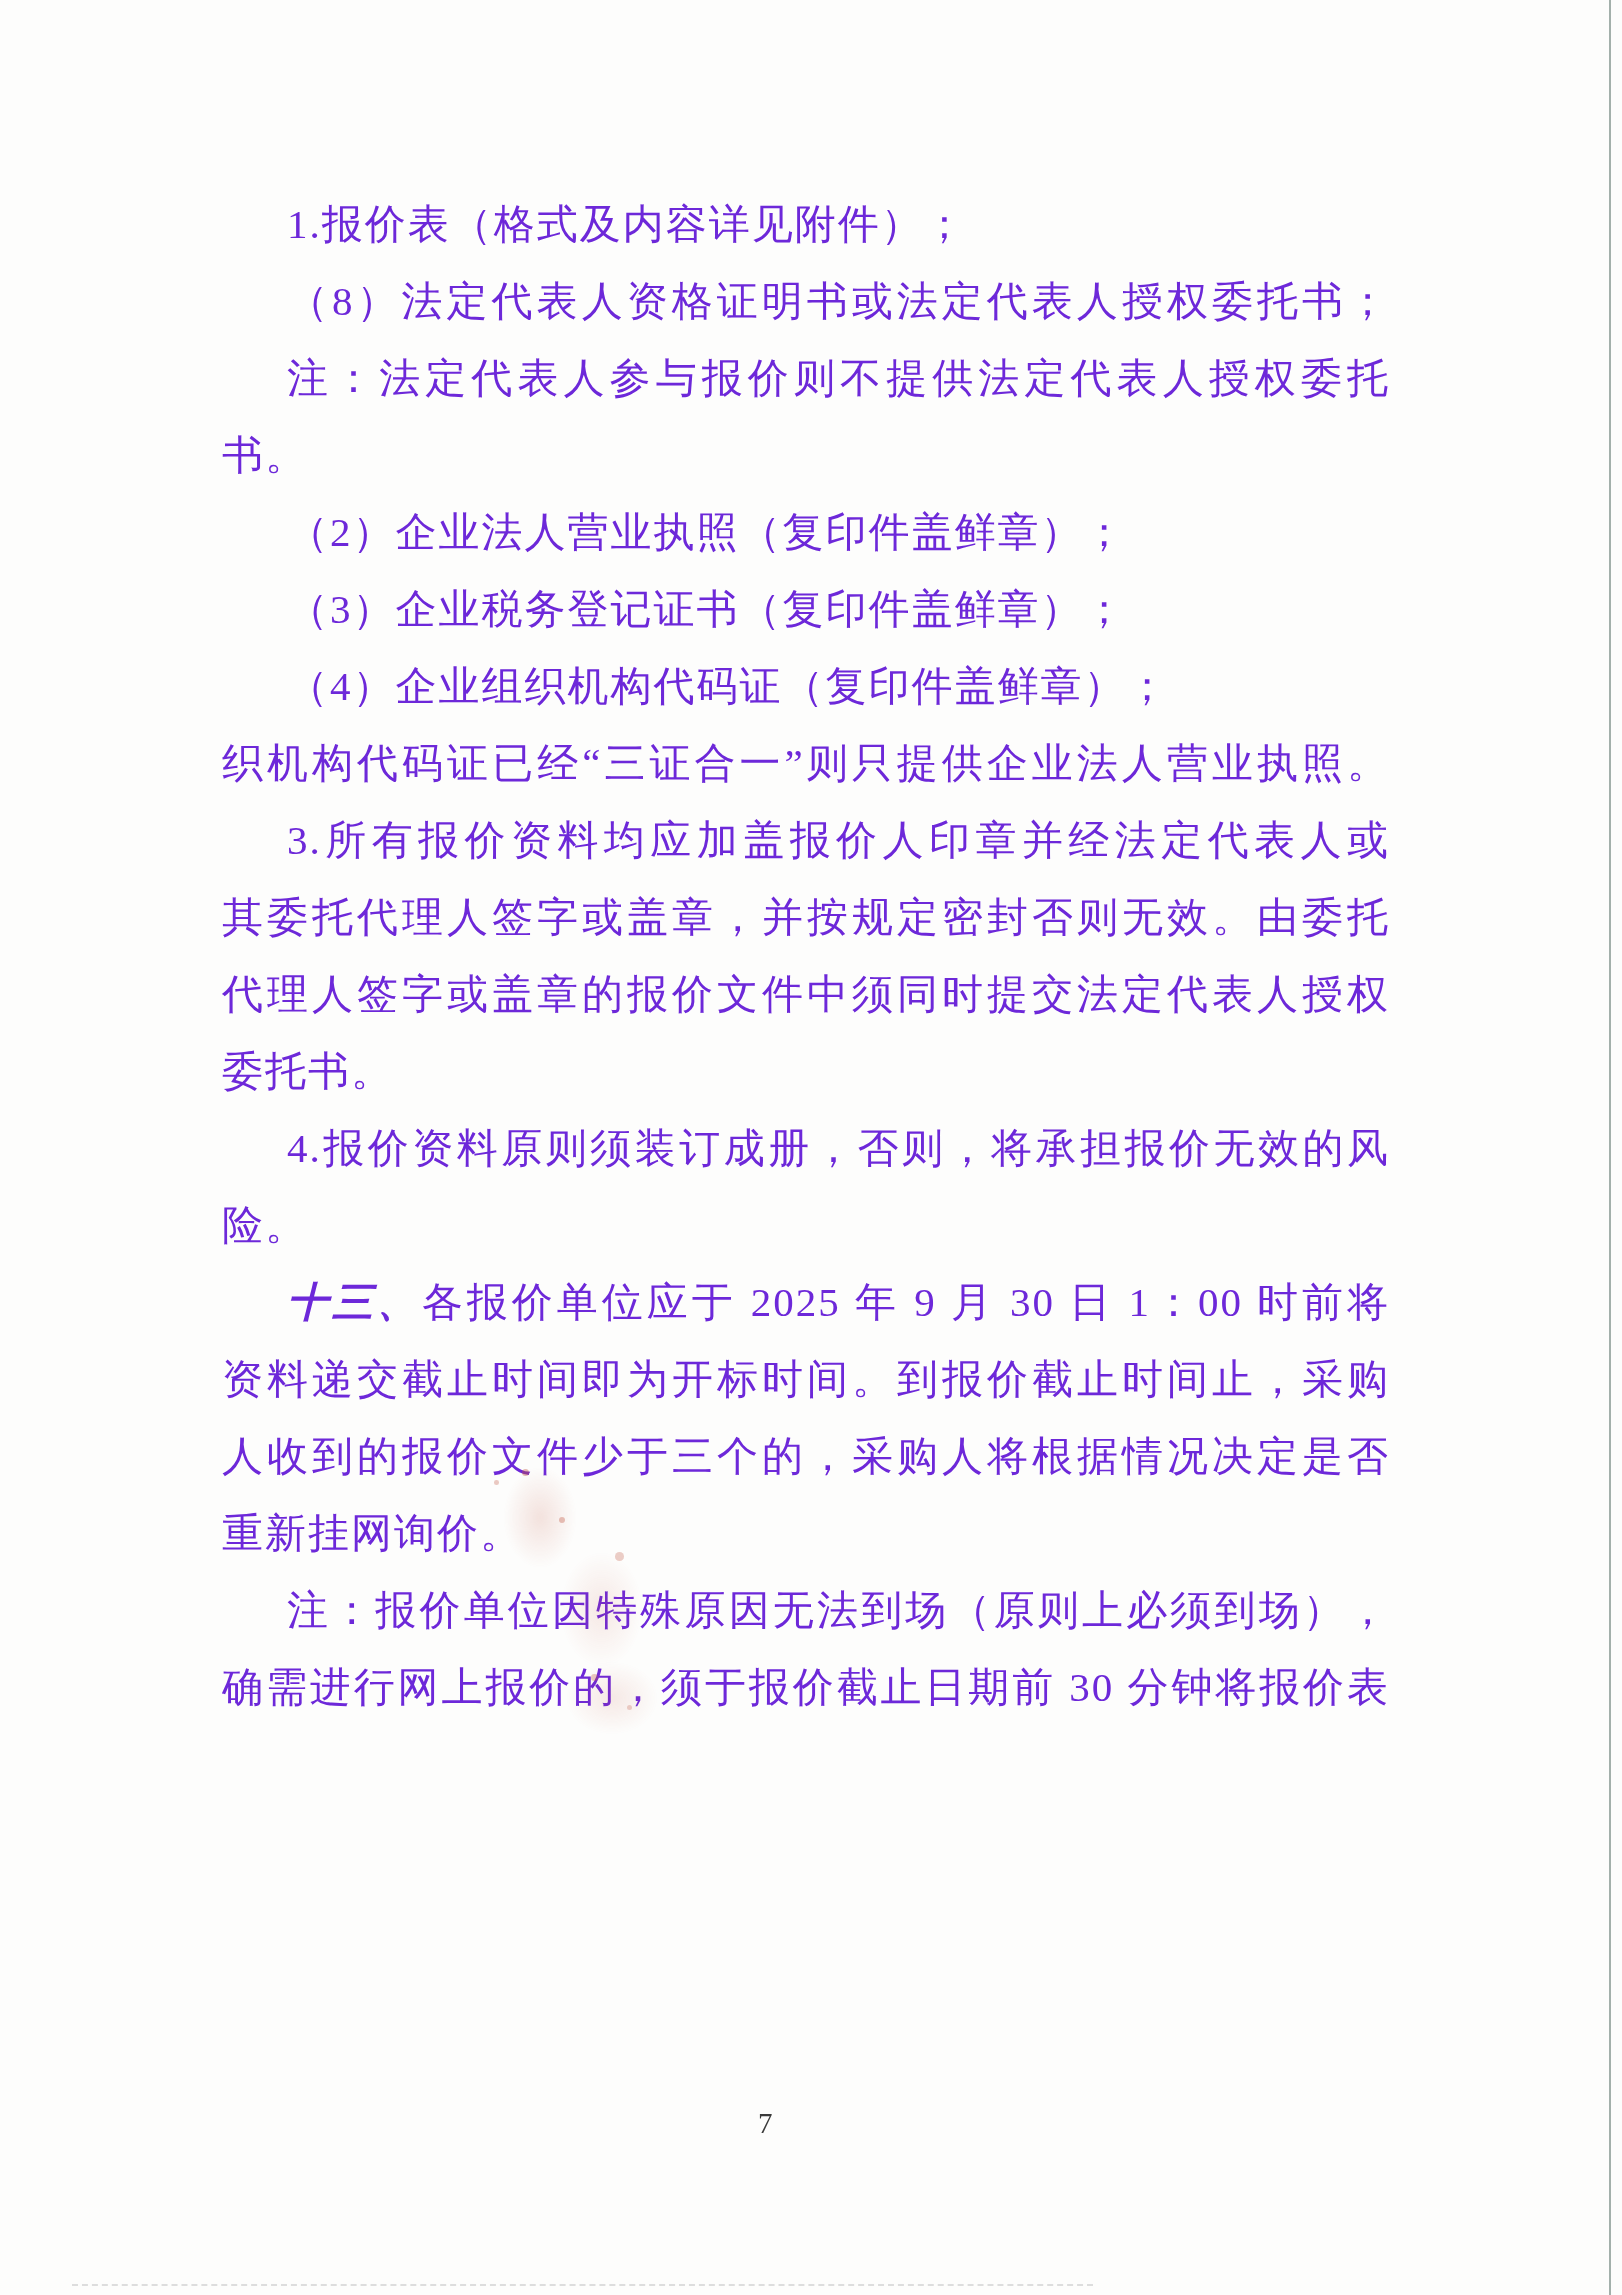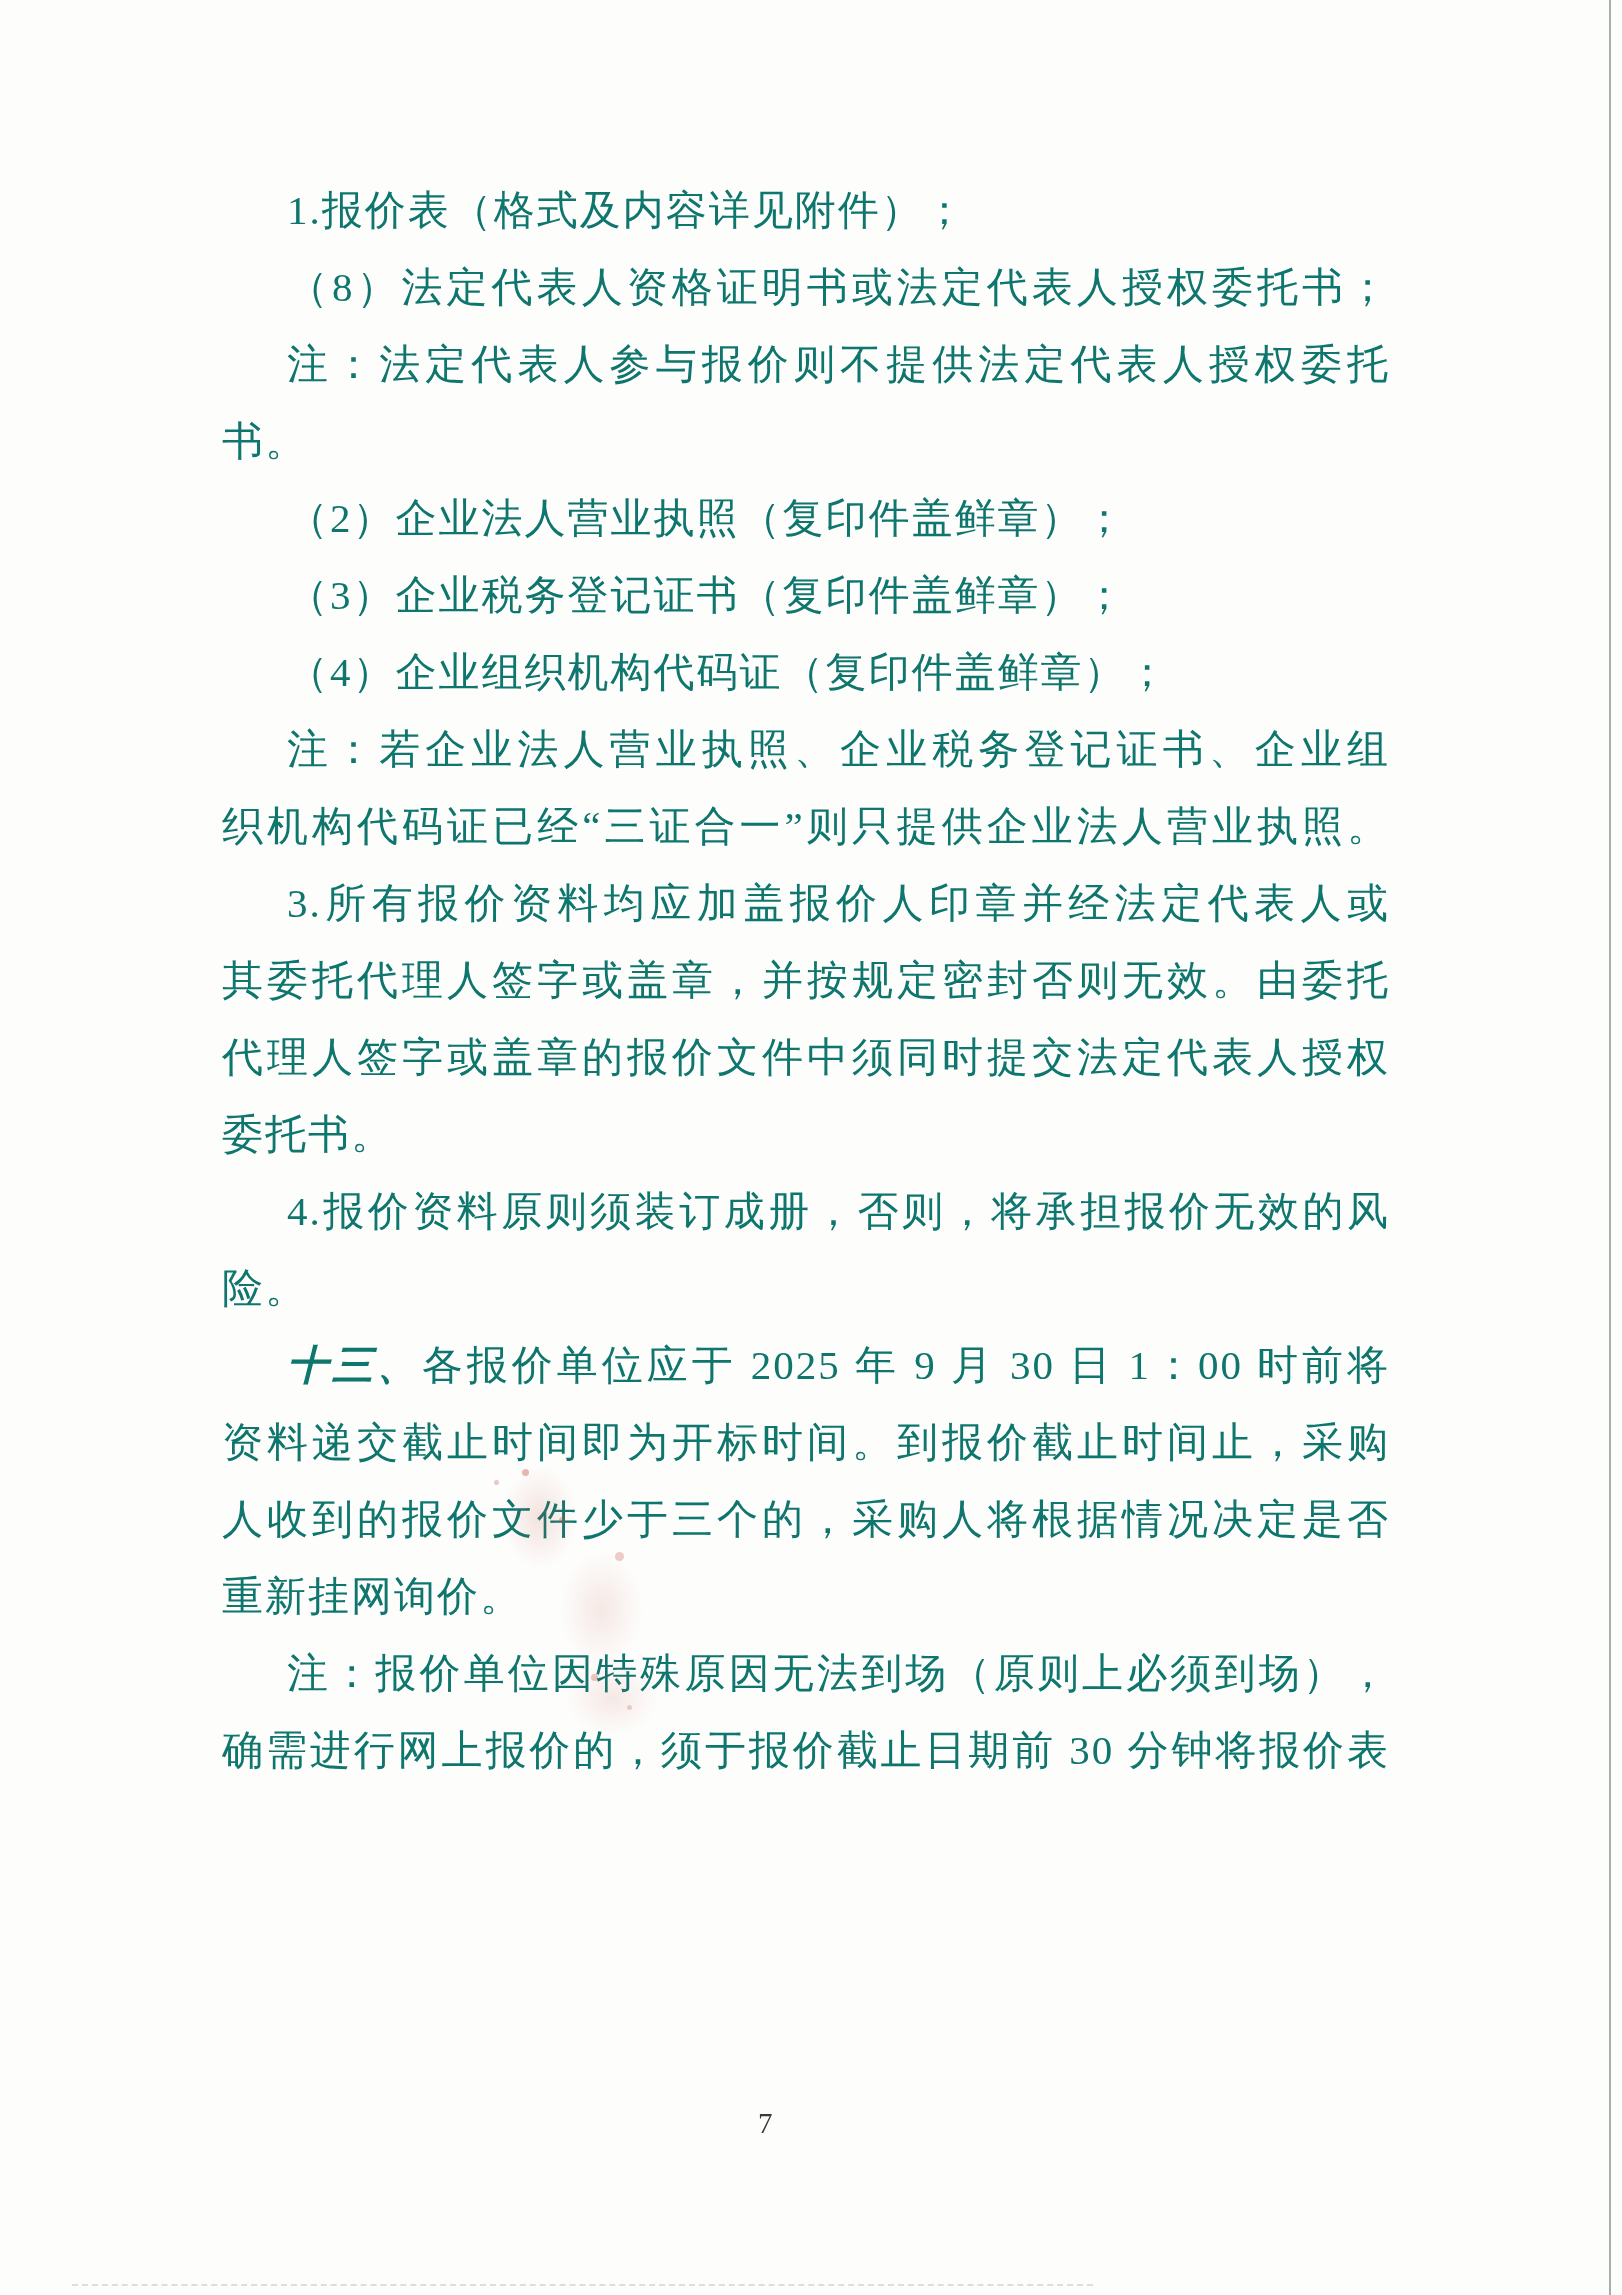--- a/index.html
+++ b/index.html
@@ -15,23 +15,23 @@
   }
   .page {
     position: absolute;
     inset: 0;
     background: #fdfdfc;
     overflow: hidden;
   }
   .content {
     position: absolute;
     left: 222px;
-    top: 172px;
+    top: 186px;
     width: 1168px;
-    color: #0f766e;
+    color: #6d28d9;
     font-size: 41px;
     line-height: 77px;
     letter-spacing: 2px;
   }
   .line {
     height: 77px;
   }
   .full {
     text-align: justify;
     text-align-last: justify;
@@ -99,21 +99,20 @@
 <div class="page">
 
   <div class="content">
     <div class="line ind">1.报价表（格式及内容详见附件）；</div>
     <div class="line ind full">（8）法定代表人资格证明书或法定代表人授权委托书；</div>
     <div class="line ind full">注：法定代表人参与报价则不提供法定代表人授权委托</div>
     <div class="line">书。</div>
     <div class="line ind">（2）企业法人营业执照（复印件盖鲜章）；</div>
     <div class="line ind">（3）企业税务登记证书（复印件盖鲜章）；</div>
     <div class="line ind">（4）企业组织机构代码证（复印件盖鲜章）；</div>
-    <div class="line ind full">注：若企业法人营业执照、企业税务登记证书、企业组</div>
     <div class="line full">织机构代码证已经“三证合一”则只提供企业法人营业执照。</div>
     <div class="line ind full">3.所有报价资料均应加盖报价人印章并经法定代表人或</div>
     <div class="line full">其委托代理人签字或盖章，并按规定密封否则无效。由委托</div>
     <div class="line full">代理人签字或盖章的报价文件中须同时提交法定代表人授权</div>
     <div class="line">委托书。</div>
     <div class="line ind full">4.报价资料原则须装订成册，否则，将承担报价无效的风</div>
     <div class="line">险。</div>
     <div class="line ind full">
       <span class="b">十三、</span><span>各报价单位应于 2025 年 9 月 30 日 1：00 时前将</span>
     </div>

